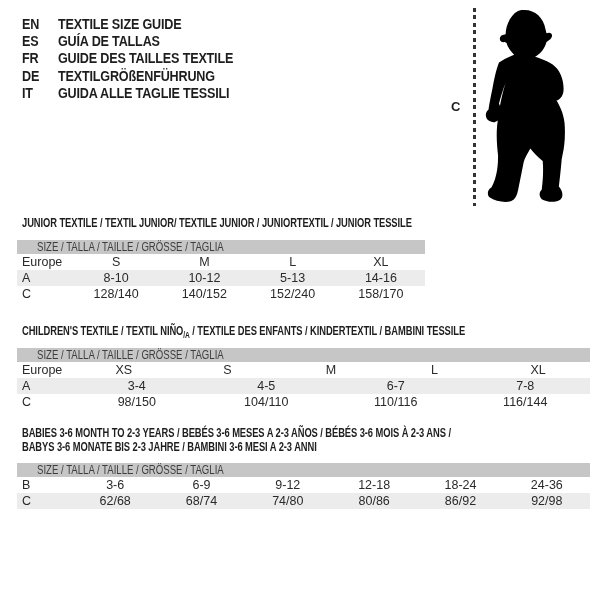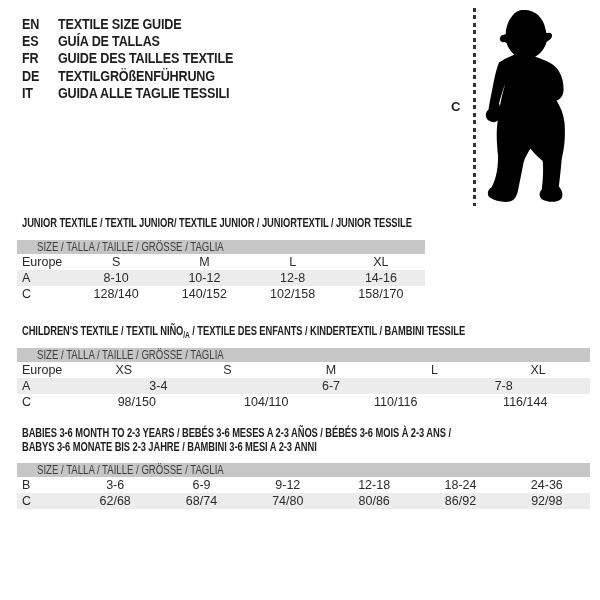--- a/index.html
+++ b/index.html
@@ -116,28 +116,28 @@
       <span class="t-label">Europe</span>
       <span class="t-cell">S</span>
       <span class="t-cell">M</span>
       <span class="t-cell">L</span>
       <span class="t-cell">XL</span>
     </div>
     <div class="t-row shade">
       <span class="t-label">A</span>
       <span class="t-cell">8-10</span>
       <span class="t-cell">10-12</span>
-      <span class="t-cell">12-8</span>
+      <span class="t-cell">5-13</span>
       <span class="t-cell">14-16</span>
     </div>
     <div class="t-row">
       <span class="t-label">C</span>
       <span class="t-cell">128/140</span>
       <span class="t-cell">140/152</span>
-      <span class="t-cell">102/158</span>
+      <span class="t-cell">152/240</span>
       <span class="t-cell">158/170</span>
     </div>
   </div>
 
   <div class="section-title" style="top:324px;">
     <span>CHILDREN'S TEXTILE / TEXTIL NIÑO</span><sub>/A</sub><span> / TEXTILE DES ENFANTS / KINDERTEXTIL / BAMBINI TESSILE</span>
   </div>
   <div class="size-table" style="top:348px;width:573px;">
     <div class="size-bar">
       <span>SIZE / TALLA / TAILLE / GRÖSSE / TAGLIA</span>
@@ -146,20 +146,21 @@
       <span class="t-label">Europe</span>
       <span class="t-cell">XS</span>
       <span class="t-cell">S</span>
       <span class="t-cell">M</span>
       <span class="t-cell">L</span>
       <span class="t-cell">XL</span>
     </div>
     <div class="t-row shade">
       <span class="t-label">A</span>
       <span class="t-cell">3-4</span>
+      <span class="t-cell">4-5</span>
       <span class="t-cell">6-7</span>
       <span class="t-cell">7-8</span>
     </div>
     <div class="t-row">
       <span class="t-label">C</span>
       <span class="t-cell">98/150</span>
       <span class="t-cell">104/110</span>
       <span class="t-cell">110/116</span>
       <span class="t-cell">116/144</span>
     </div>

